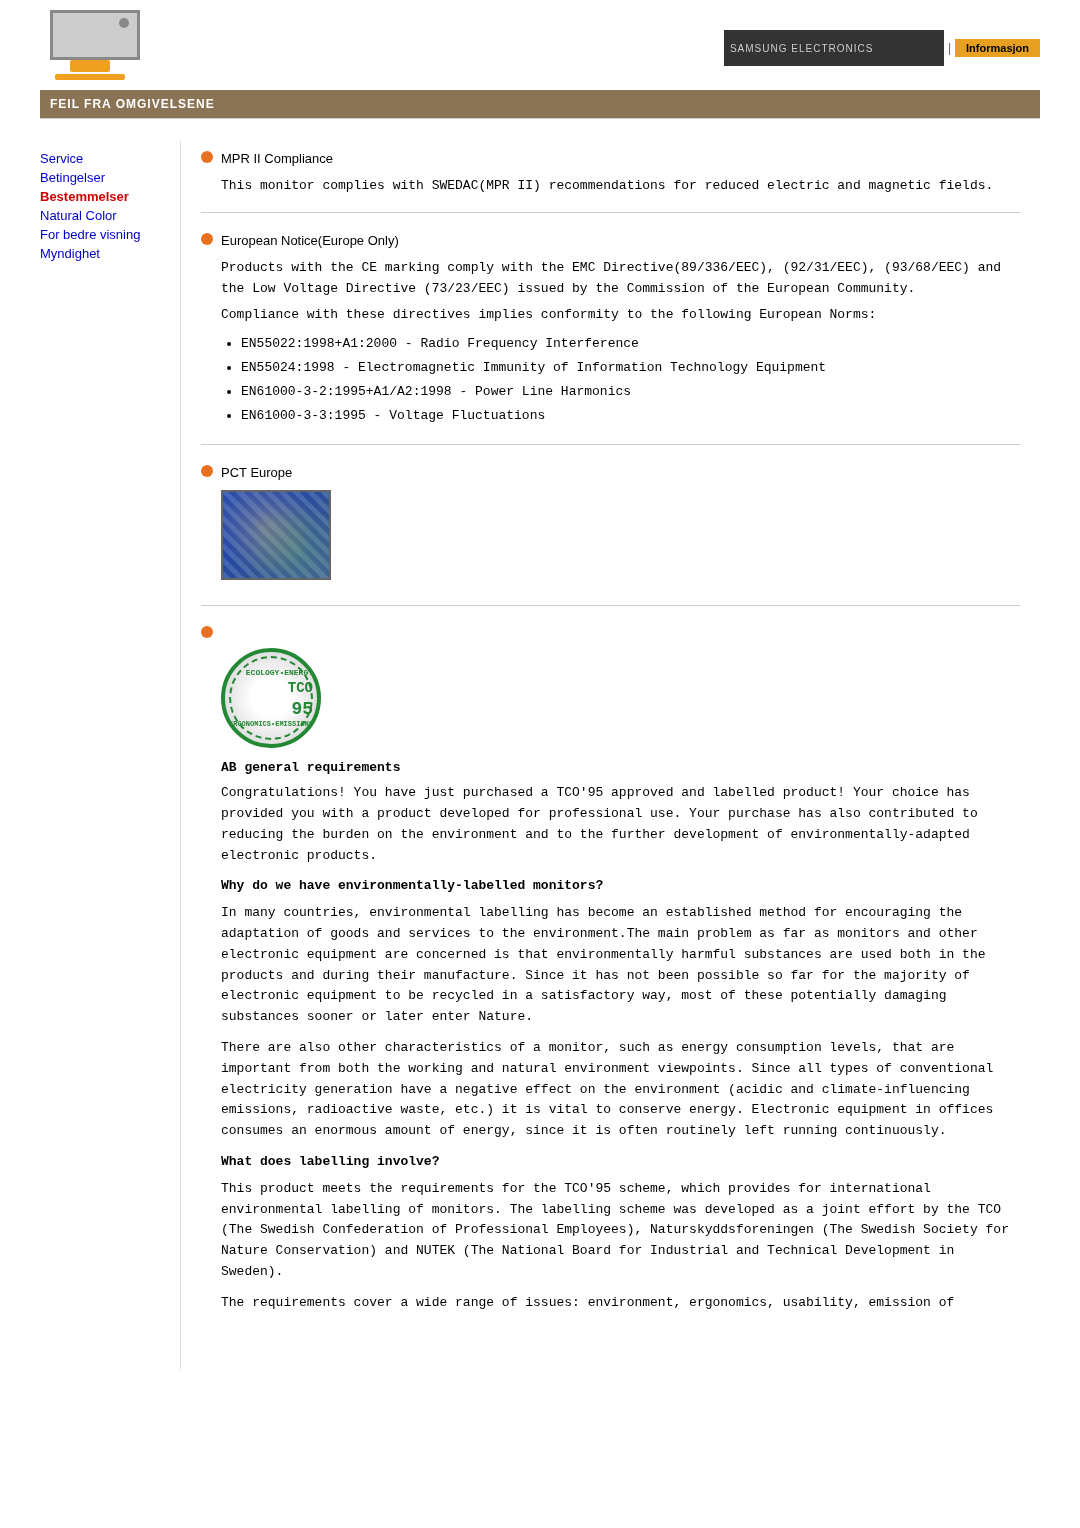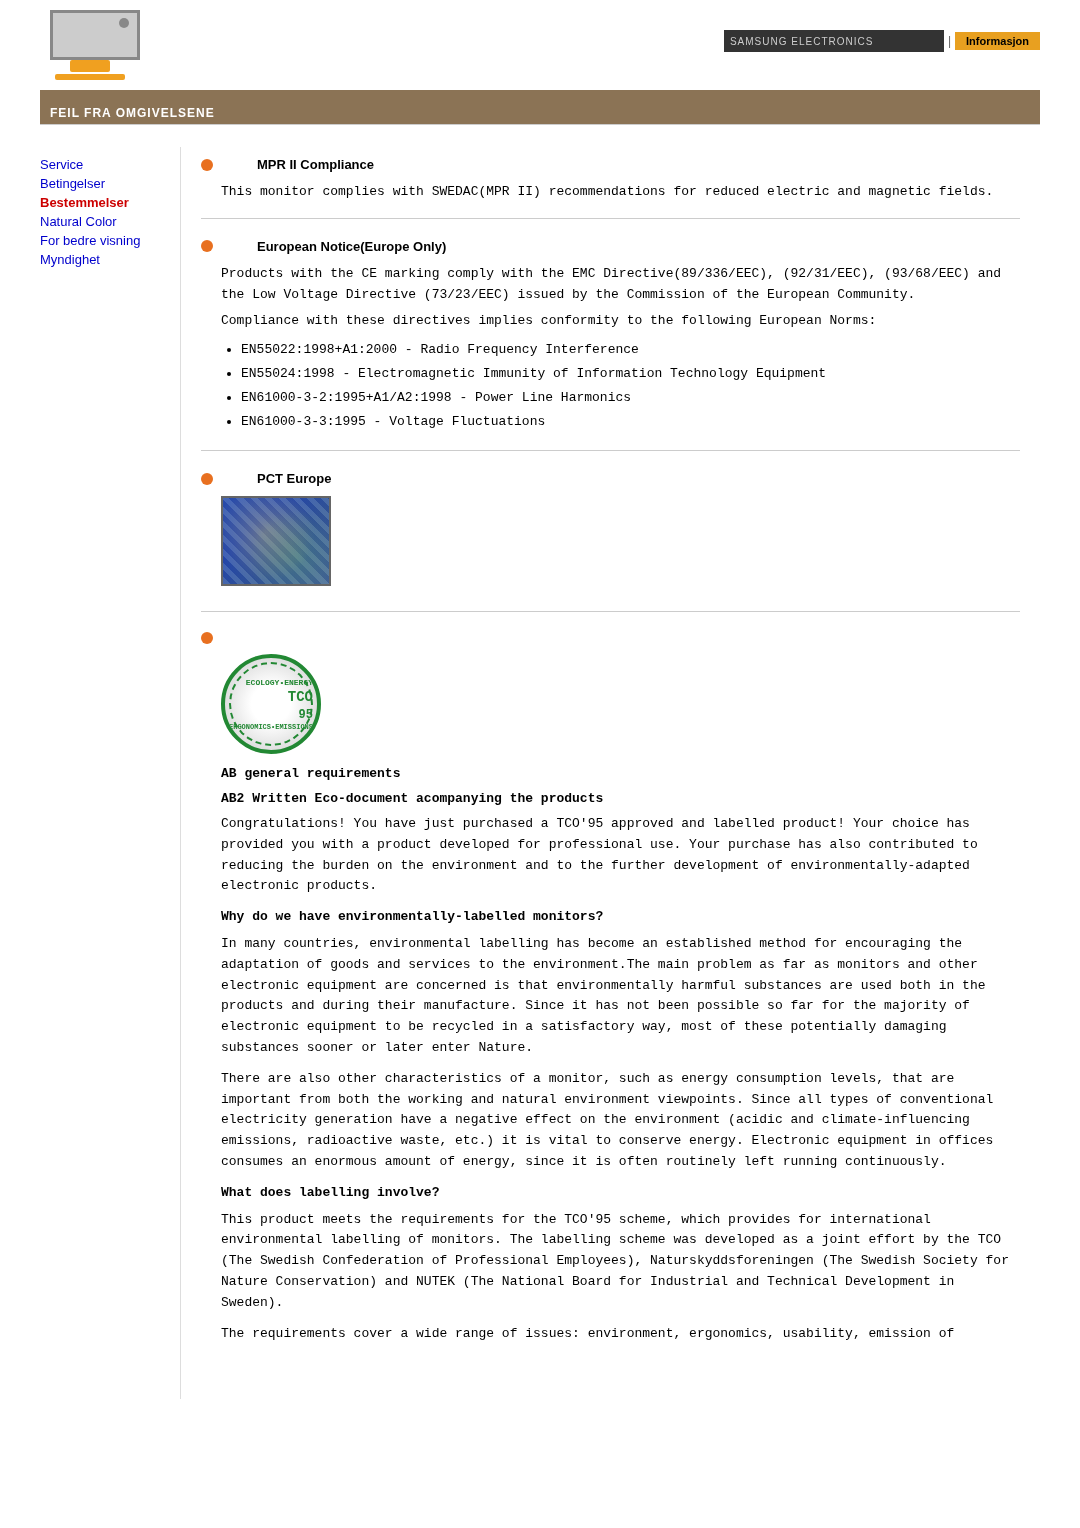--- a/index.html
+++ b/index.html
@@ -66,21 +66,21 @@
     }
 
     .header-right {
       display: flex;
       align-items: center;
       gap: 4px;
       margin-top: 20px;
     }
     .header-nav-bar {
       background: #333;
-      height: 22px;
+      height: 36px;
       width: 220px;
       display: flex;
       align-items: center;
       padding: 0 6px;
       margin-left: 45px;
     }
     .header-nav-bar span {
       color: #ccc;
       font-size: 10px;
       letter-spacing: 1px;
@@ -92,24 +92,24 @@
       font-weight: bold;
       padding: 3px 11px;
       border: none;
       cursor: pointer;
       white-space: nowrap;
     }
 
     
     .sub-header {
       background: #8B7355;
-      height: 34px;
+      height: 28px;
       margin: 0 40px;
       display: flex;
-      align-items: flex-end;
+      align-items: center;
       padding: 4px 10px;
     }
     .sub-header-text {
       color: #fff;
       font-size: 12px;
       font-weight: bold;
       letter-spacing: 1px;
     }
 
     
@@ -149,25 +149,24 @@
       margin-bottom: 20px;
       padding-bottom: 15px;
       border-bottom: 1px solid #ccc;
     }
     .section:last-child {
       border-bottom: none;
     }
 
     .section-title {
       display: flex;
-      align-items: center;
-      font-size: 13px;
-      font-weight: bold;
+      align-items: flex-start;
+      font-size: 13px;
+      font-weight: normal;
       margin-bottom: 10px;
-      gap: 36px;
     }
     .bullet-orange {
       width: 12px;
       height: 12px;
       background: #e87020;
       border-radius: 50%;
       margin-right: 8px;
       flex-shrink: 0;
     }
 
@@ -346,27 +345,26 @@
       <div class="section-title">
         <div class="bullet-orange"></div>
       </div>
       <div class="section-body">
 
         <div class="tco-badge">
           <div class="tco-badge-ring"></div>
           <div class="tco-badge-inner">
             <div style="font-size:8px; font-weight:bold; color:#228833;">ECOLOGY•ENERGY</div>
             <div style="font-size:14px; font-weight:bold; color:#228833; margin:2px 0;">TCO</div>
-            <div style="font-size:12px; font-weight:bold; color:#228833;">95</div>
+            <div style="font-size:18px; font-weight:bold; color:#228833;">95</div>
             <div style="font-size:7px; color:#228833;">ERGONOMICS•EMISSIONS</div>
           </div>
         </div>
 
         <p class="content-subheading-small">AB general requirements</p>
-        <p class="content-subheading-small">AB2 Written Eco-document acompanying the products</p>
         <p class="content-paragraph">Congratulations! You have just purchased a TCO'95 approved and labelled product! Your choice has provided you with a product developed for professional use. Your purchase has also contributed to reducing the burden on the environment and to the further development of environmentally-adapted electronic products.</p>
 
         <p class="content-subheading">Why do we have environmentally-labelled monitors?</p>
         <p class="content-paragraph">In many countries, environmental labelling has become an established method for encouraging the adaptation of goods and services to the environment.The main problem as far as monitors and other electronic equipment are concerned is that environmentally harmful substances are used both in the products and during their manufacture. Since it has not been possible so far for the majority of electronic equipment to be recycled in a satisfactory way, most of these potentially damaging substances sooner or later enter Nature.</p>
         <p class="content-paragraph">There are also other characteristics of a monitor, such as energy consumption levels, that are important from both the working and natural environment viewpoints. Since all types of conventional electricity generation have a negative effect on the environment (acidic and climate-influencing emissions, radioactive waste, etc.) it is vital to conserve energy. Electronic equipment in offices consumes an enormous amount of energy, since it is often routinely left running continuously.</p>
 
         <p class="content-subheading">What does labelling involve?</p>
         <p class="content-paragraph">This product meets the requirements for the TCO'95 scheme, which provides for international environmental labelling of monitors. The labelling scheme was developed as a joint effort by the TCO (The Swedish Confederation of Professional Employees), Naturskyddsforeningen (The Swedish Society for Nature Conservation) and NUTEK (The National Board for Industrial and Technical Development in Sweden).</p>
         <p class="content-paragraph">The requirements cover a wide range of issues: environment, ergonomics, usability, emission of</p>
       </div>

